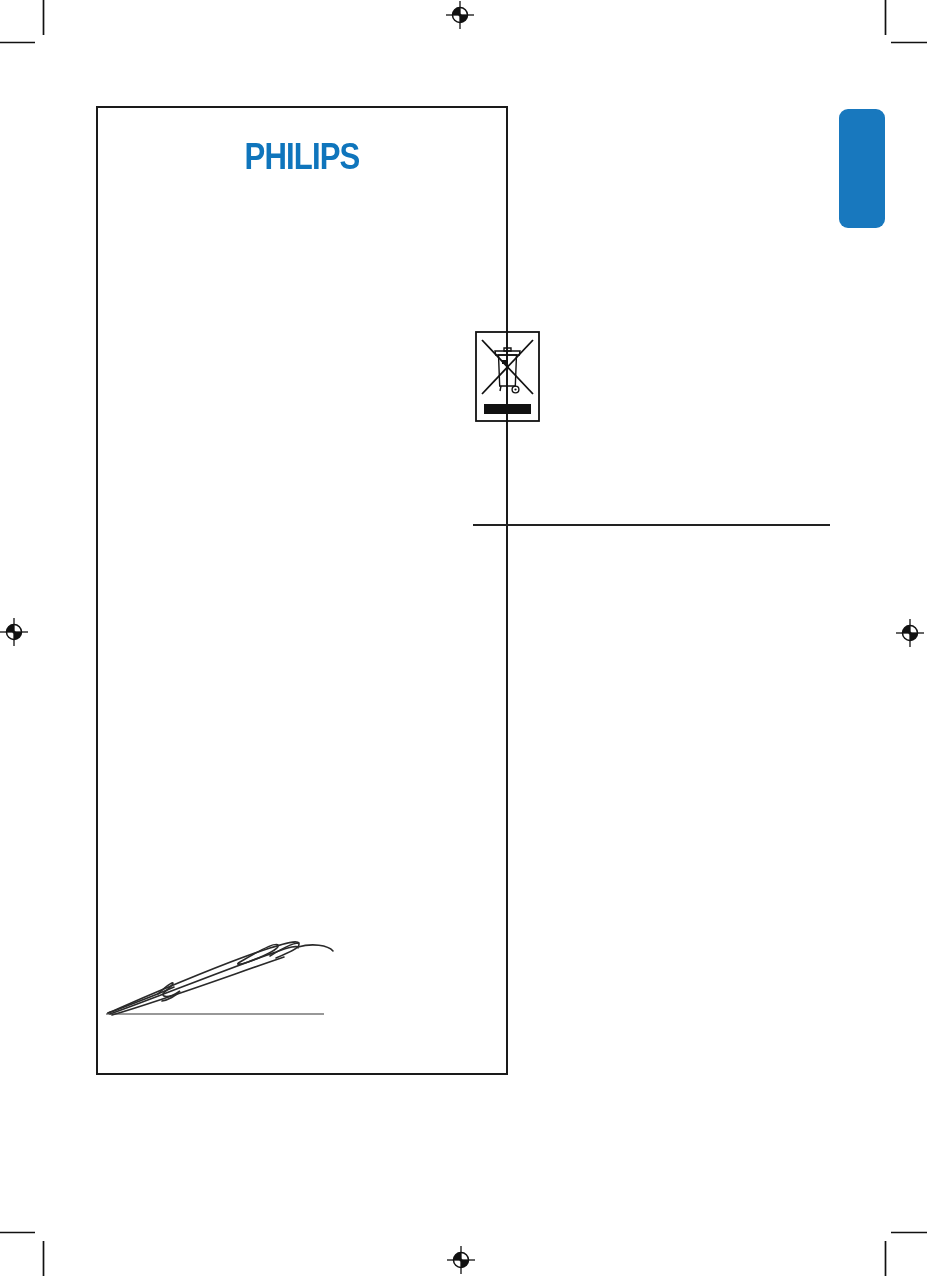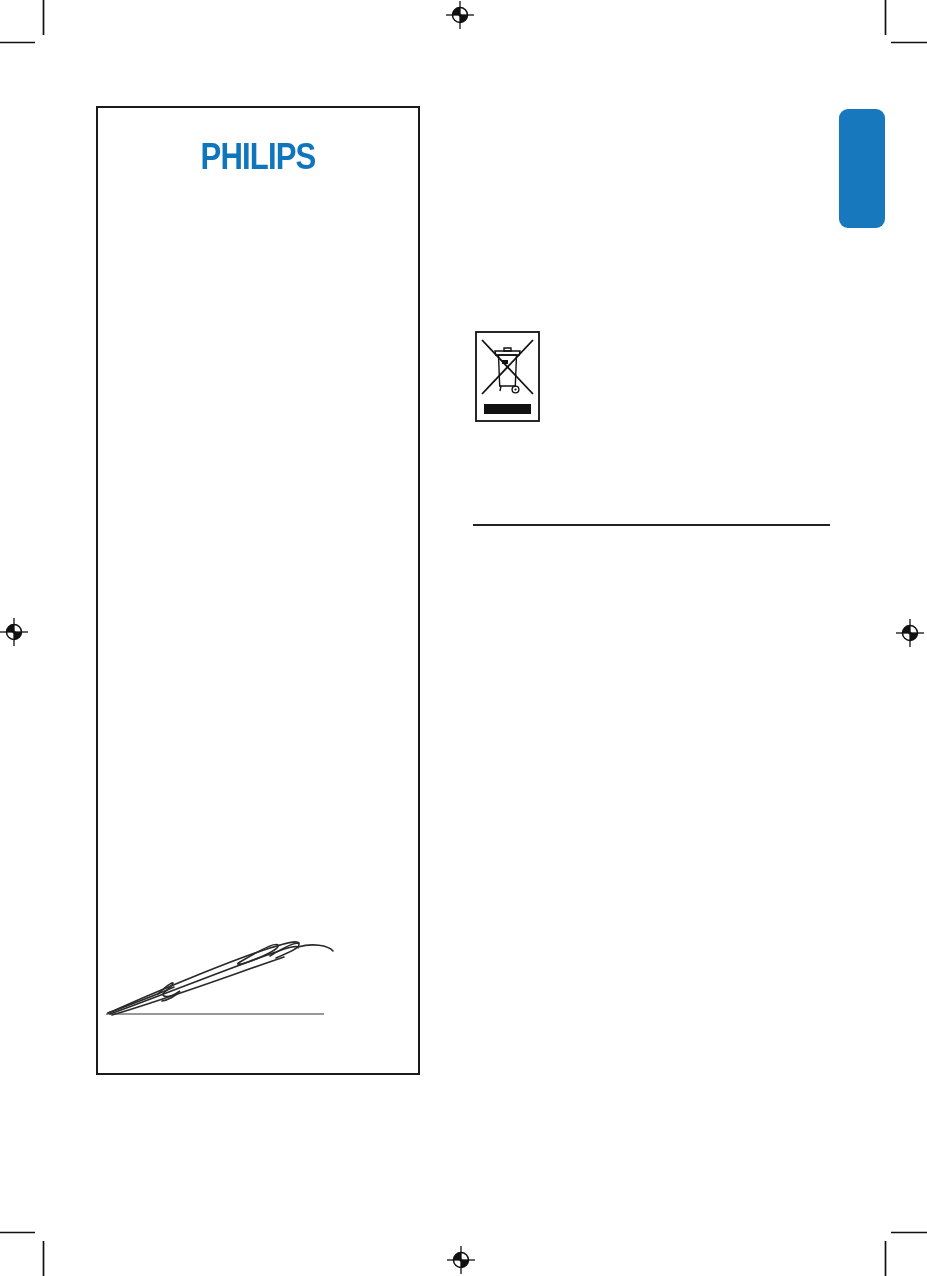--- a/index.html
+++ b/index.html
@@ -18,21 +18,21 @@
 
   
   .regmark{width:34px;height:34px;}
   .regmark-top{left:443px;top:-2px;}
   .regmark-bottom{left:444px;top:1243px;}
   .regmark-left{left:-3px;top:615px;}
   .regmark-right{left:893px;top:616px;}
 
   
   .doc-box{
-    left:96px;top:106px;width:324px;height:969px;
+    left:96px;top:106px;width:412px;height:969px;
     border:2px solid #1a1a1a;
     box-sizing:border-box;
   }
   .philips-logo{
     position:absolute;left:0;top:30px;width:100%;
     text-align:center;
     font-weight:bold;
     font-size:37px;
     letter-spacing:-1px;
     color:#0f75bc;

